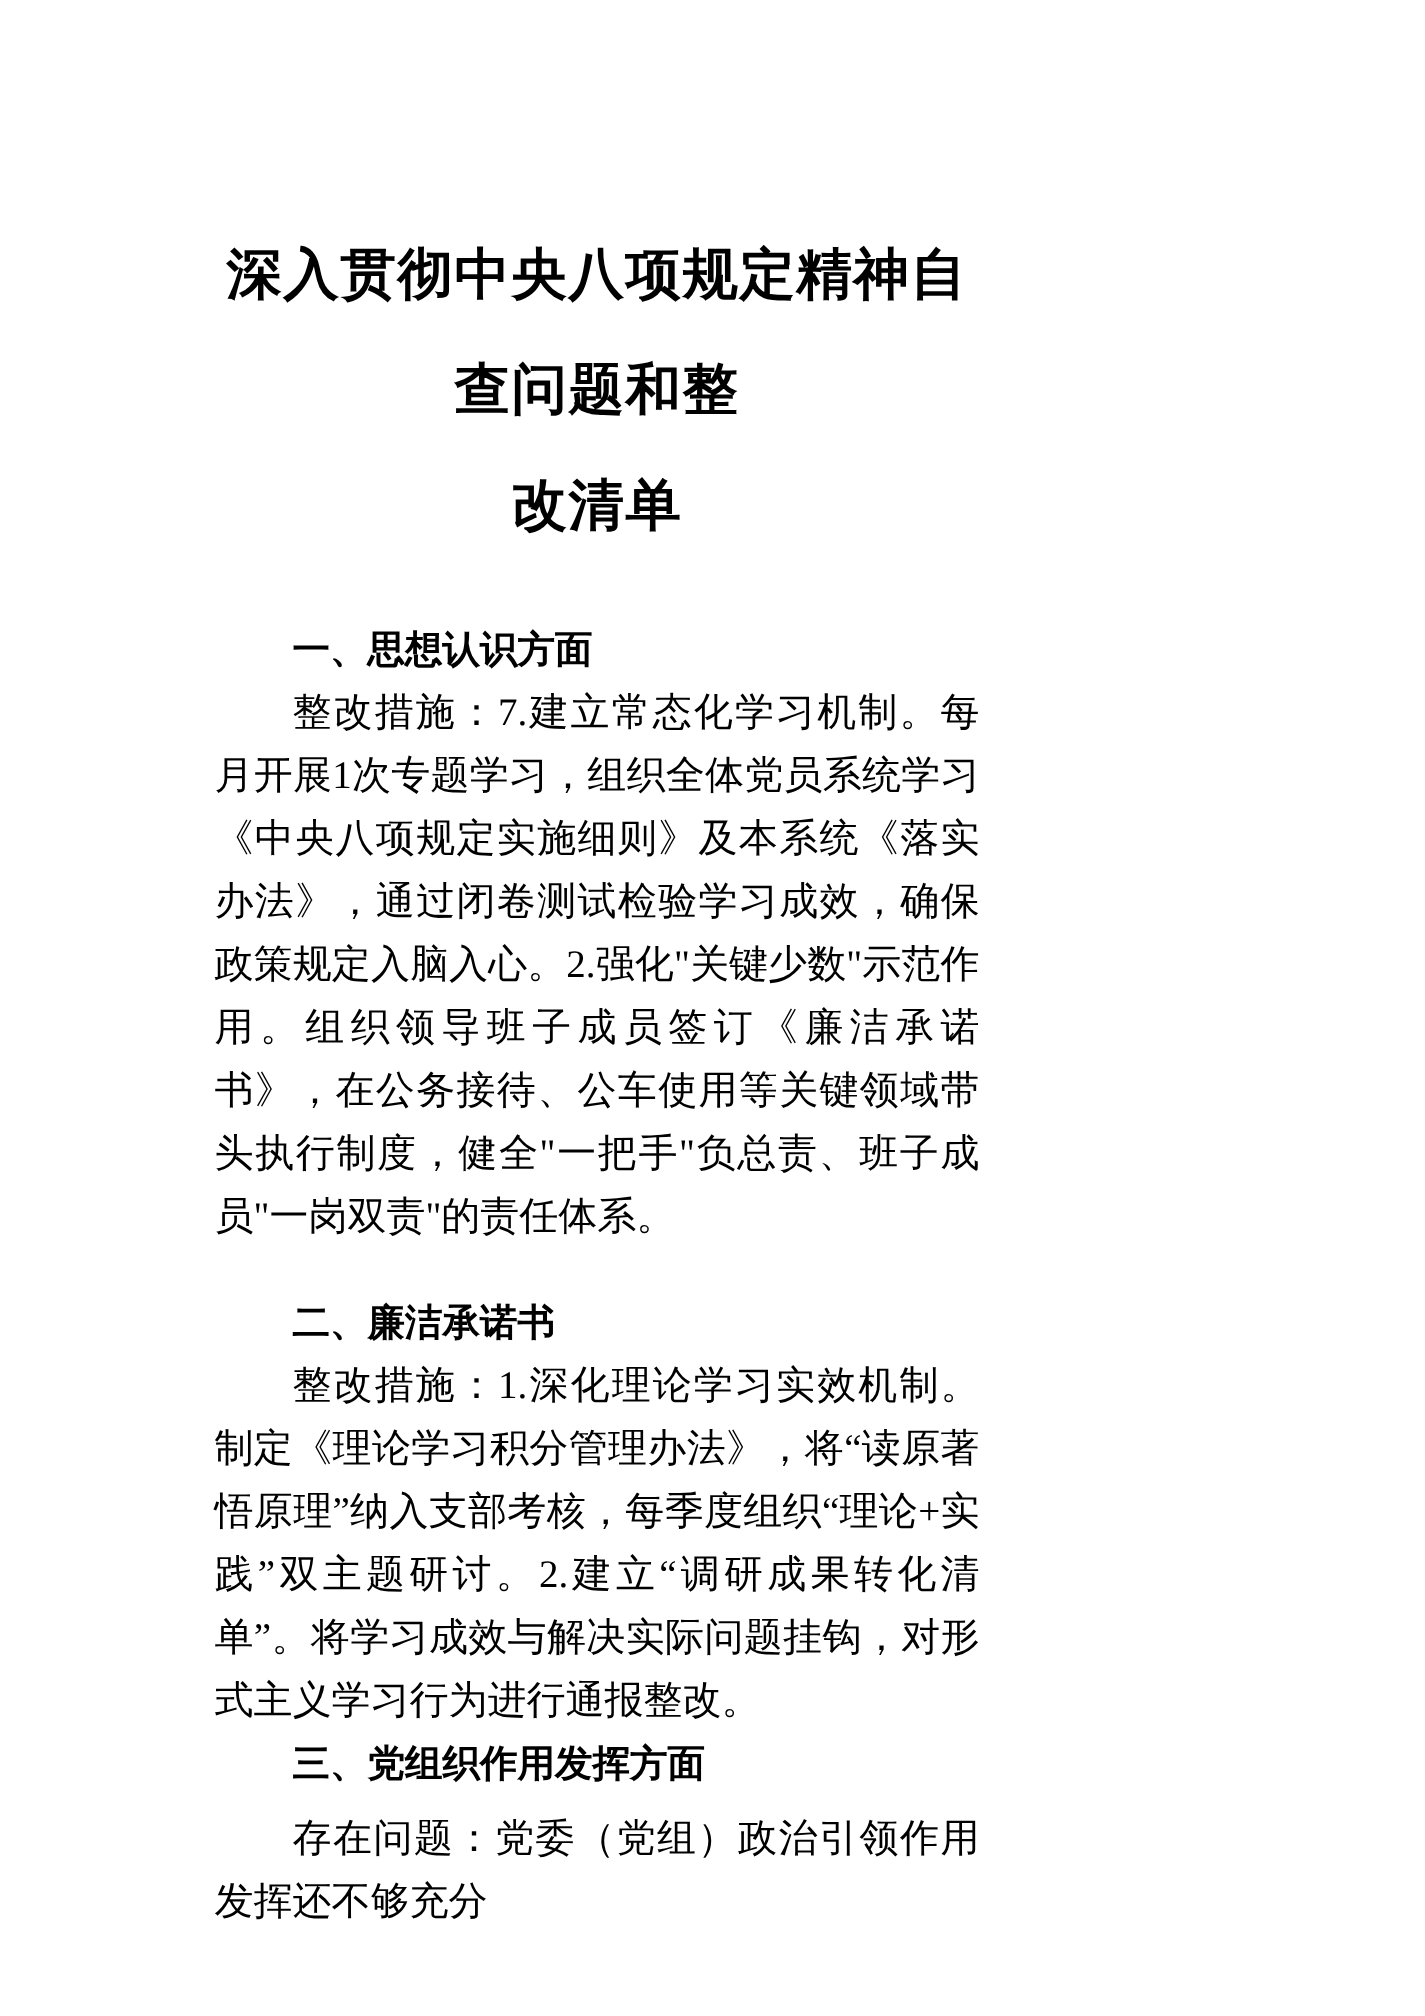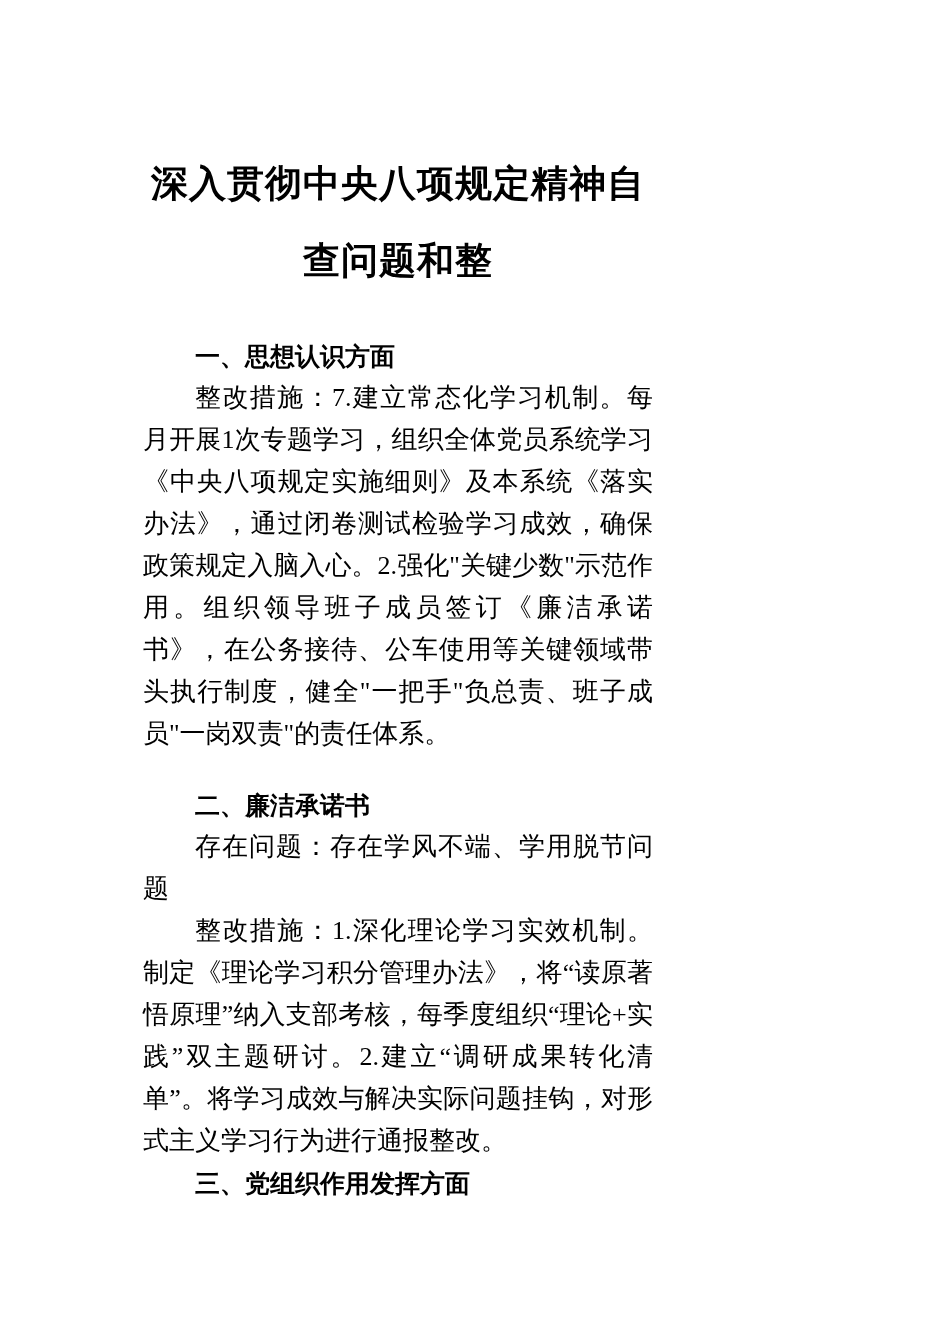--- a/index.html
+++ b/index.html
@@ -49,29 +49,30 @@
     word-break: break-all;
   }
 </style>
 </head>
 <body>
 
 <div class="page">
 
   <h1 class="doc-title">
     <span class="title-line">深入贯彻中央八项规定精神自查问题和整</span>
+    <span class="title-line">改清单</span>
   </h1>
 
   <h2 class="sec-heading first">一、思想认识方面</h2>
 
 
   <p class="body-para">整改措施：7.建立常态化学习机制。每月开展1次专题学习，组织全体党员系统学习《中央八项规定实施细则》及本系统《落实办法》，通过闭卷测试检验学习成效，确保政策规定入脑入心。2.强化"关键少数"示范作用。组织领导班子成员签订《廉洁承诺书》，在公务接待、公车使用等关键领域带头执行制度，健全"一把手"负总责、班子成员"一岗双责"的责任体系。</p>
 
   <h2 class="sec-heading second">二、廉洁承诺书</h2>
 
-  <p class="body-para">存在问题：存在学风不端、学用脱节问题</p>
 
   <p class="body-para">整改措施：1.深化理论学习实效机制。制定《理论学习积分管理办法》，将“读原著悟原理”纳入支部考核，每季度组织“理论+实践”双主题研讨。2.建立“调研成果转化清单”。将学习成效与解决实际问题挂钩，对形式主义学习行为进行通报整改。</p>
 
   <h2 class="sec-heading third">三、党组织作用发挥方面</h2>
 
+  <p class="body-para">存在问题：党委（党组）政治引领作用发挥还不够充分</p>
 
 </div>
 
 </body></html>

